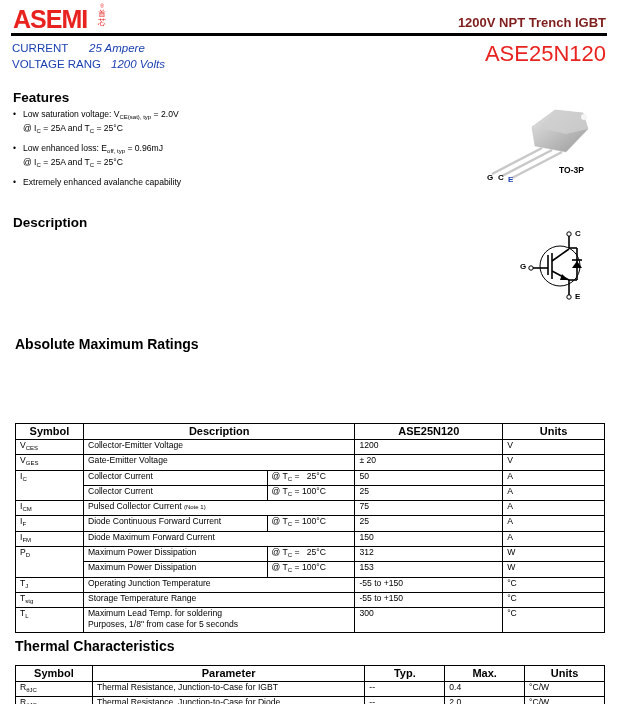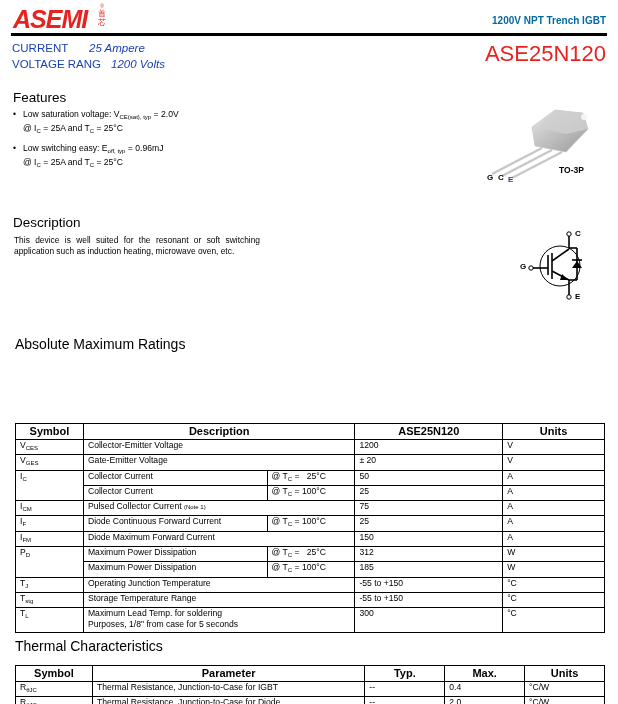--- a/index.html
+++ b/index.html
@@ -1,26 +1,26 @@
 <!DOCTYPE html>
 <html><head>
 <meta charset="utf-8">
 <style>
   html,body{margin:0;padding:0;background:#fff;}
   body{width:618px;height:704px;position:relative;overflow:hidden;font-family:"Liberation Sans",sans-serif;color:#000;}
   .abs{position:absolute;}
   .logo{left:13px;top:6px;width:92px;height:26px;}
-  .logo-text{font-family:"Liberation Sans",sans-serif;font-weight:bold;font-style:italic;font-size:25px;color:#e8231f;letter-spacing:-1px;line-height:26px;}
+  .logo-text{font-family:"Liberation Sans",sans-serif;font-weight:bold;font-size:25px;color:#e8231f;letter-spacing:-1px;line-height:26px;}
   .logo-cn{left:97px;top:3px;font-size:8px;color:#e8231f;line-height:9px;width:10px;text-align:center;}
   .rule{left:11px;top:33px;width:596px;height:3px;background:#000;}
-  .subtitle{right:12px;top:15px;font-size:10px;font-weight:bold;color:#0369a1;}
+  .subtitle{right:12px;top:15px;font-size:13px;font-weight:bold;color:#7f1d1d;}
   .partno{right:12px;top:41px;font-size:22px;color:#e8231f;}
   .spec{left:12px;font-size:11.5px;color:#1a3fb0;}
   .spec .val{position:absolute;font-style:italic;}
-  h2{margin:0;font-size:13.5px;font-weight:normal;position:absolute;text-align:center;}
+  h2{margin:0;font-size:13.5px;font-weight:bold;position:absolute;text-align:center;}
   .feat{left:12px;top:109px;font-size:8.6px;line-height:11px;width:300px;}
   .feat .item{position:relative;padding-left:11px;margin-bottom:6px;}
   .feat .item:before{content:"•";position:absolute;left:1px;top:0;}
   sub{font-size:6px;vertical-align:-2px;}
   .desc{left:14px;top:235px;width:246px;font-size:8.4px;line-height:10.8px;text-align:justify;}
   .desc p{margin:0 0 7px 0;}
   table{border-collapse:collapse;position:absolute;font-size:8.6px;margin-top:44px;}
   td,th{border:1px solid #000;padding:0 4px;height:14.3px;line-height:11px;vertical-align:top;}
   th{font-size:11px;font-weight:bold;text-align:center;height:15px;vertical-align:middle;}
   .c{text-align:left;}
@@ -51,23 +51,24 @@
   <span class="val" style="left:99px;">1200  Volts</span>
 </div>
 
 <h2 style="left:13px;top:90px;">Features</h2>
 <div class="abs feat">
   <div class="item">
     <div><span>Low saturation voltage: V</span><sub>CE(sat), typ</sub><span> = 2.0V</span></div>
     <div><span>@ I</span><sub>C</sub><span> = 25A and T</span><sub>C</sub><span> = 25°C</span></div>
   </div>
   <div class="item">
-    <div><span>Low switching easy: E</span><sub>off, typ</sub><span> = 0.96mJ</span></div>
+    <div><span>Low enhanced loss: E</span><sub>off, typ</sub><span> = 0.96mJ</span></div>
     <div><span>@ I</span><sub>C</sub><span> = 25A and T</span><sub>C</sub><span> = 25°C</span></div>
   </div>
+  <div class="item"><span>Extremely enhanced avalanche capability</span></div>
 </div>
 
 <svg class="abs" style="left:480px;top:100px;" width="130" height="85">
   <defs>
     <linearGradient id="pk" x1="0" y1="0" x2="1" y2="1">
       <stop offset="0" stop-color="#e6e6e6"></stop>
         <stop offset="1" stop-color="#9a9a9a"></stop>
     </linearGradient>
   </defs>
   <g>
@@ -79,21 +80,20 @@
   <polygon points="75,10 103,13 108,29 86,34 60,28" fill="#cfcfcf" opacity="0.8"></polygon>
   <circle cx="104" cy="17" r="3" fill="#f5f5f5"></circle>
 </svg>
 <div class="abs pin" style="left:487px;top:173px;">G</div>
 <div class="abs pin" style="left:498px;top:173px;">C</div>
 <div class="abs pin" style="left:508px;top:175px;color:#1a3fb0;">E</div>
 <div class="abs" style="left:559px;top:165px;font-size:8.5px;font-weight:bold;">TO-3P</div>
 
 <h2 style="left:13px;top:215px;">Description</h2>
 <div class="abs desc">
-  <p>This device is well suited for the resonant or soft switching application such as induction heating, microwave oven, etc.</p>
 </div>
 
 <svg class="abs" style="left:515px;top:228px;" width="75" height="75">
   <g fill="none" stroke="#000" stroke-width="1.6">
     <circle cx="45" cy="38" r="20" stroke-width="1"></circle>
     <circle cx="54" cy="6" r="2.2" stroke-width="1"></circle>
     <circle cx="54" cy="69" r="2.2" stroke-width="1"></circle>
     <circle cx="16" cy="40" r="2.2" stroke-width="1"></circle>
     <line x1="54" y1="8" x2="54" y2="20"></line>
     <line x1="54" y1="20" x2="62" y2="20"></line>
@@ -181,21 +181,21 @@
         <td style="border-bottom:none;"><span>P</span><sub>D</sub></td>
         <td><span>Maximum Power Dissipation</span></td>
         <td><span>@ T</span><sub>C</sub><span style="white-space:pre"> =   25°C</span></td>
         <td class="c">312</td>
         <td class="c">W</td>
       </tr>
       <tr>
         <td style="border-top:none;"><span></span><sub></sub></td>
         <td><span>Maximum Power Dissipation</span></td>
         <td><span>@ T</span><sub>C</sub><span style="white-space:pre"> = 100°C</span></td>
-        <td class="c">185</td>
+        <td class="c">153</td>
         <td class="c">W</td>
       </tr>
       <tr>
         <td style=""><span>T</span><sub>J</sub></td>
         <td colspan="2"><span>Operating Junction Temperature</span></td>
         <td class="c">-55 to +150</td>
         <td class="c">°C</td>
       </tr>
       <tr>
         <td style=""><span>T</span><sub>stg</sub></td>

